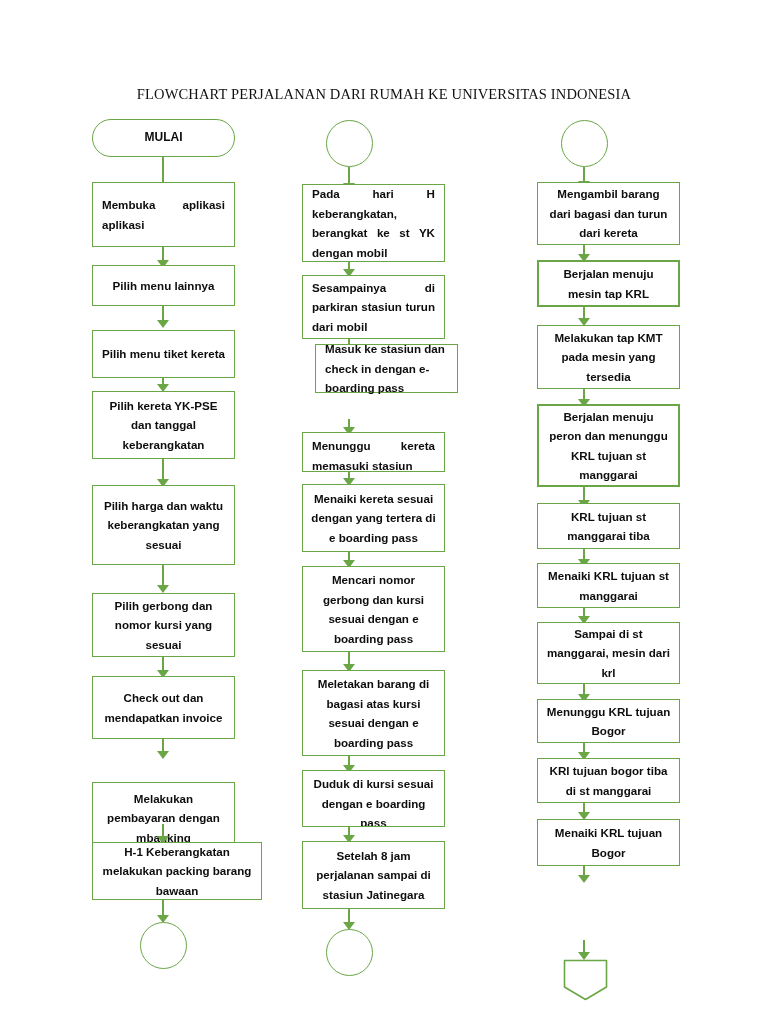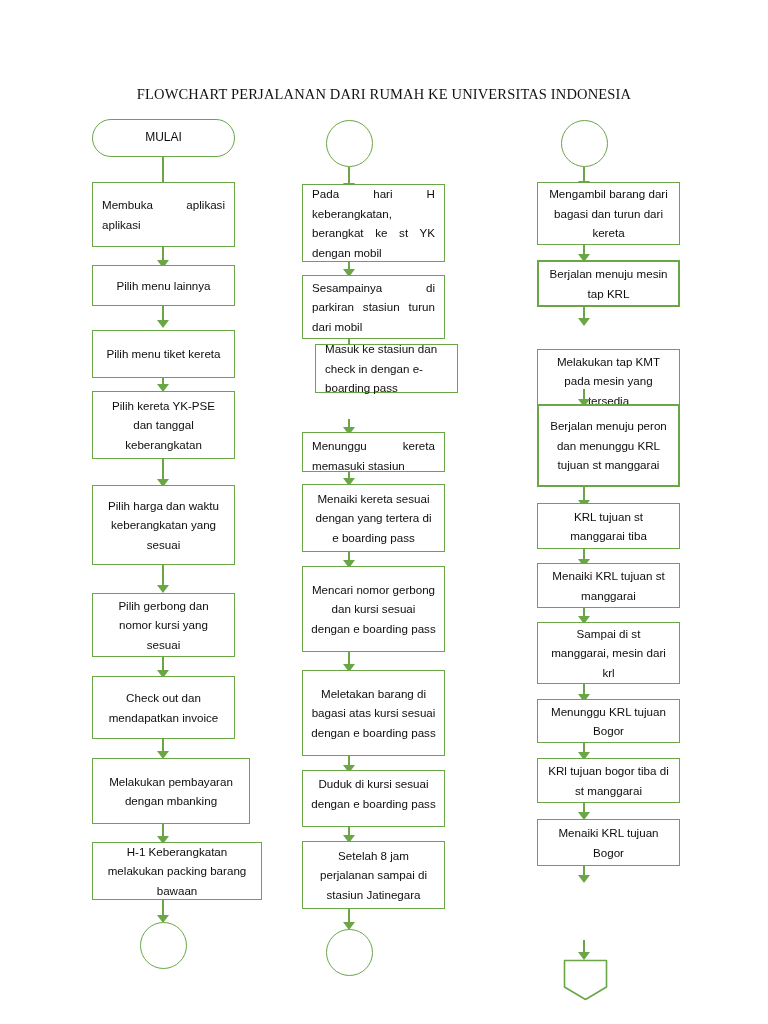--- a/index.html
+++ b/index.html
@@ -39,21 +39,21 @@
   #column-2 { left: 274px; }
   #column-3 { left: 509px; }
 
   
   .node {
     position: absolute;
     box-sizing: border-box;
     border: 1.3px solid #6aa646;
     background: #ffffff;
     color: #0d0d0d;
-    font-weight: normal;
+    font-weight: bold;
     font-size: 11.6px;
     line-height: 19.5px;
     display: flex;
     align-items: center;
     justify-content: center;
     overflow: visible;
   }
   .node .txt {
     width: 100%;
     padding: 0 8px;
@@ -180,21 +180,21 @@
     </div>
 
   <div class="node" style="left:28px; top:676px; width:143px; height:63px;">
     <span class="txt">Check out dan mendapatkan invoice</span>
   </div>
   <div class="arrow" style="left:93px; top:739px; height:20px;">
       <span class="shaft" style="height:13px;"></span>
       <span class="head" style="top:12px;"></span>
     </div>
 
-  <div class="node" style="left:28px; top:758px; width:158px; height:66px;">
+  <div class="node" style="left:28px; top:782px; width:143px; height:66px;align-items:flex-end;">
     <span class="txt">Melakukan pembayaran dengan mbanking</span>
   </div>
   <div class="arrow" style="left:93px; top:824px; height:20px;">
       <span class="shaft" style="height:13px;"></span>
       <span class="head" style="top:12px;"></span>
     </div>
 
   <div class="node" style="left:28px; top:842px; width:170px; height:58px;">
     <span class="txt">H-1 Keberangkatan melakukan packing barang bawaan</span>
   </div>
@@ -314,21 +314,21 @@
     </div>
 
   <div class="node thick" style="left:28px; top:260px; width:143px; height:47px;">
     <span class="txt">Berjalan menuju mesin tap KRL</span>
   </div>
   <div class="arrow" style="left:69px; top:307px; height:19px;">
       <span class="shaft" style="height:12px;"></span>
       <span class="head" style="top:11px;"></span>
     </div>
 
-  <div class="node" style="left:28px; top:325px; width:143px; height:64px;margin-top:24px;">
+  <div class="node" style="left:28px; top:325px; width:143px; height:64px;">
     <span class="txt">Melakukan tap KMT pada mesin yang tersedia</span>
   </div>
   <div class="arrow" style="left:69px; top:389px; height:18px;">
       <span class="shaft" style="height:11px;"></span>
       <span class="head" style="top:10px;"></span>
     </div>
 
   <div class="node thick" style="left:28px; top:404px; width:143px; height:83px;">
     <span class="txt">Berjalan menuju peron dan menunggu KRL tujuan st manggarai</span>
   </div>

